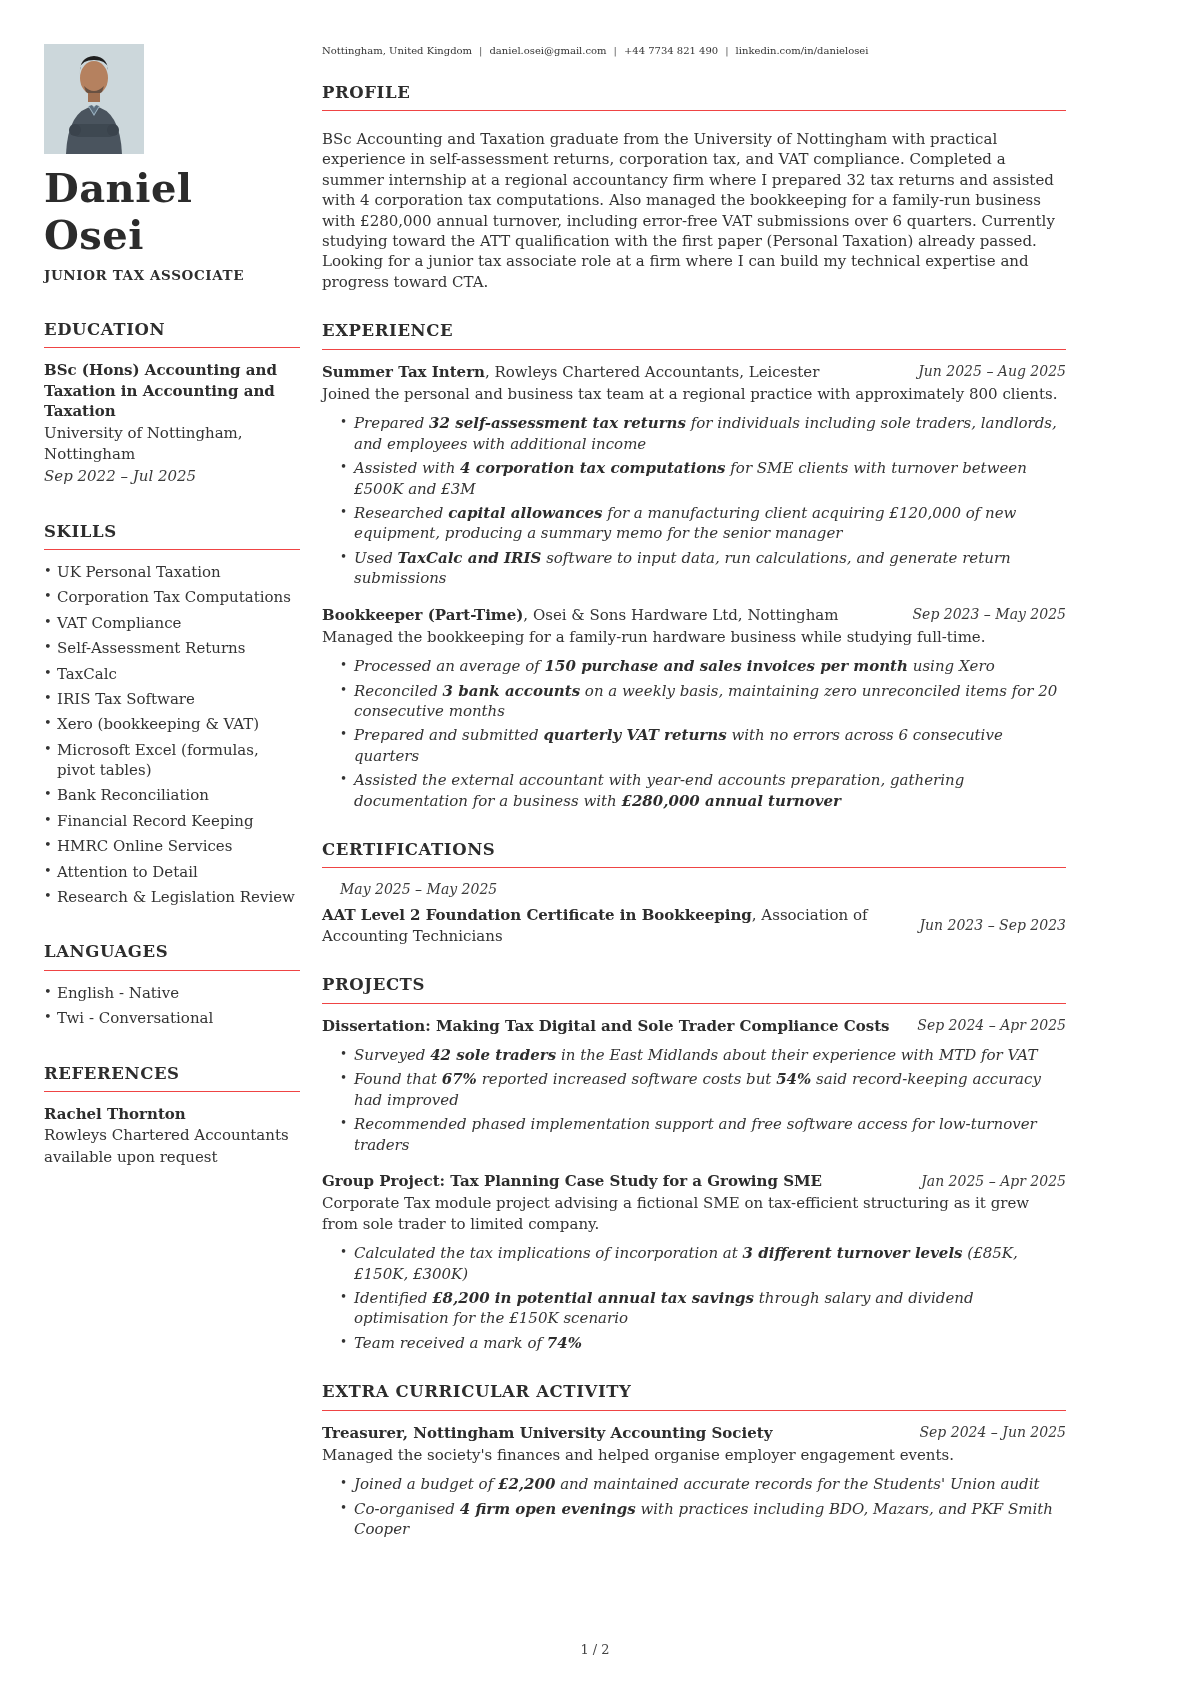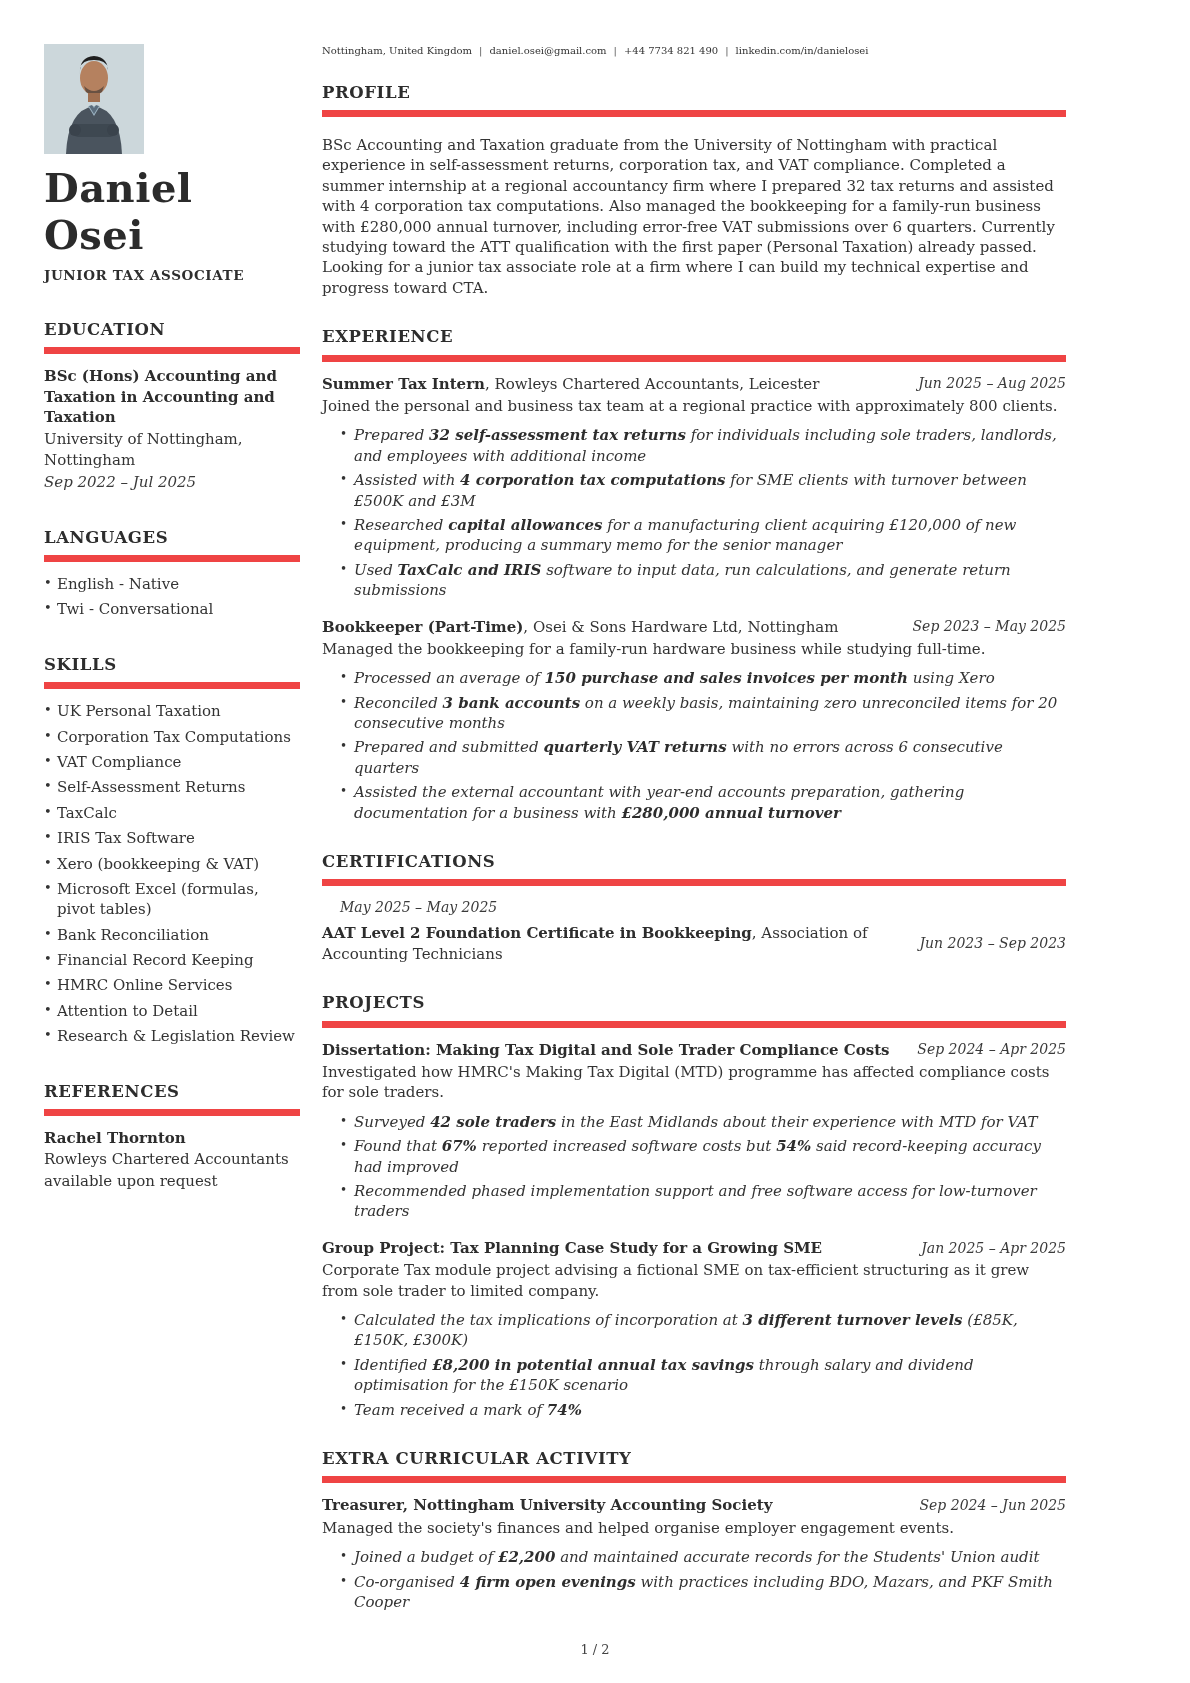--- a/index.html
+++ b/index.html
@@ -17,21 +17,21 @@
   .photo svg { display:block; }
   .name {
     font-size:40px; font-weight:700; color:#2b2b2b; line-height:1.18;
     margin-top:10px; max-width:185px; letter-spacing:0.5px;
   }
   .role { font-size:13.5px; font-weight:700; letter-spacing:0.6px; color:#2e2e2e; margin-top:8px; }
 
   .side-section { margin-top:34px; }
   .section-title {
     font-size:16.5px; font-weight:700; letter-spacing:0.6px; color:#2d2d2d;
-    padding-bottom:6px; border-bottom:7px solid #ef4444; margin-bottom:12px;
+    padding-bottom:6px; border-bottom:1px solid #ef4444; margin-bottom:12px;
   }
   .edu-degree { font-weight:700; color:#2d2d2d; }
   .edu-school { margin-top:2px; }
   .edu-dates { font-style:italic; margin-top:2px; color:#3a3a3a; }
 
   .side-list .side-item { position:relative; padding-left:13px; margin-bottom:5px; }
   .side-list .side-item::before { content:"•"; position:absolute; left:0; top:0; font-size:13px; }
 
   .ref-name { font-weight:700; color:#2d2d2d; }
   .ref-line { margin-top:1px; }
@@ -87,28 +87,20 @@
       </div>
 
       <h1 class="name">Daniel Osei</h1>
       <div class="role">JUNIOR TAX ASSOCIATE</div>
 
       <div class="side-section">
         <div class="section-title">EDUCATION</div>
         <div class="edu-degree">BSc (Hons) Accounting and Taxation in Accounting and Taxation</div>
         <div class="edu-school">University of Nottingham, Nottingham</div>
         <div class="edu-dates">Sep 2022 – Jul 2025</div>
-      </div>
-
-      <div class="side-section">
-        <div class="section-title">LANGUAGES</div>
-        <div class="side-list">
-          <div class="side-item">English - Native</div>
-          <div class="side-item">Twi - Conversational</div>
-        </div>
       </div>
 
       <div class="side-section">
         <div class="section-title">SKILLS</div>
         <div class="side-list">
           <div class="side-item">UK Personal Taxation</div>
           <div class="side-item">Corporation Tax Computations</div>
           <div class="side-item">VAT Compliance</div>
           <div class="side-item">Self-Assessment Returns</div>
           <div class="side-item">TaxCalc</div>
@@ -117,20 +109,28 @@
           <div class="side-item">Microsoft Excel (formulas, pivot tables)</div>
           <div class="side-item">Bank Reconciliation</div>
           <div class="side-item">Financial Record Keeping</div>
           <div class="side-item">HMRC Online Services</div>
           <div class="side-item">Attention to Detail</div>
           <div class="side-item">Research &amp; Legislation Review</div>
         </div>
       </div>
 
       <div class="side-section">
+        <div class="section-title">LANGUAGES</div>
+        <div class="side-list">
+          <div class="side-item">English - Native</div>
+          <div class="side-item">Twi - Conversational</div>
+        </div>
+      </div>
+
+      <div class="side-section">
         <div class="section-title">REFERENCES</div>
         <div class="ref-name">Rachel Thornton</div>
         <div class="ref-line">Rowleys Chartered Accountants</div>
         <div class="ref-line">available upon request</div>
       </div>
     </div>
 
     <div class="main">
 
       <div class="contact">
@@ -190,21 +190,20 @@
       </div>
 
       <div class="main-section">
         <div class="section-title">PROJECTS</div>
 
         <div class="entry">
           <div class="entry-head">
             <div class="entry-title"><span class="b">Dissertation: Making Tax Digital and Sole Trader Compliance Costs</span></div>
             <div class="entry-dates">Sep 2024 – Apr 2025</div>
           </div>
-          <div class="entry-summary">Investigated how HMRC's Making Tax Digital (MTD) programme has affected compliance costs for sole traders.</div>
           <ul class="bullets">
             <li><span>Surveyed </span><span class="b">42 sole traders</span><span> in the East Midlands about their experience with MTD for VAT</span></li>
             <li><span>Found that </span><span class="b">67%</span><span> reported increased software costs but </span><span class="b">54%</span><span> said record-keeping accuracy had improved</span></li>
             <li><span>Recommended phased implementation support and free software access for low-turnover traders</span></li>
           </ul>
         </div>
 
         <div class="entry">
           <div class="entry-head">
             <div class="entry-title"><span class="b">Group Project: Tax Planning Case Study for a Growing SME</span></div>

